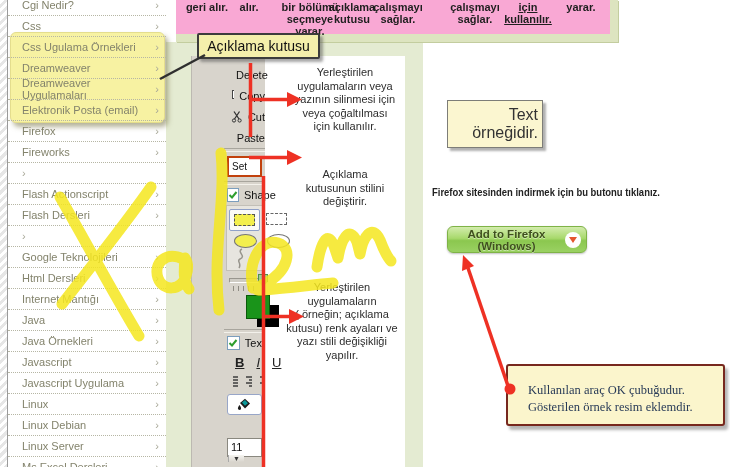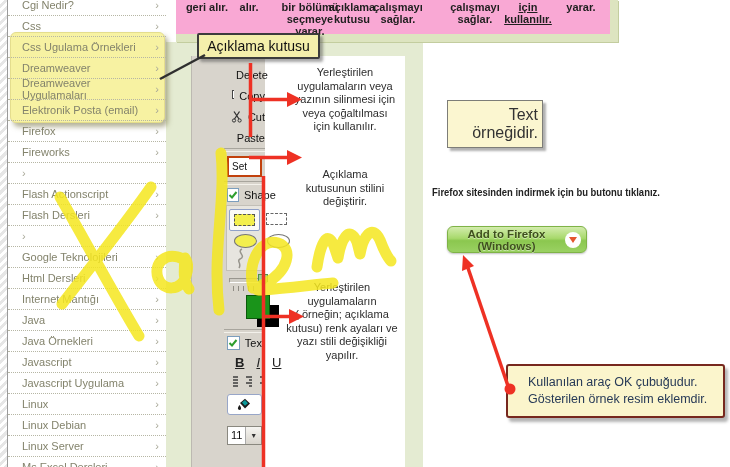--- a/index.html
+++ b/index.html
@@ -63,21 +63,21 @@
     background:repeating-linear-gradient(90deg,#8f8c84 0 1px,transparent 1px 5px);}
   .swatch-area{position:relative;height:36px;margin-top:2px;}
   .sw{position:absolute;}
   #sw-green{left:22px;top:2px;width:22px;height:22px;background:#1a941a;border:1px solid #0a5a0a;z-index:2;}
   #sw-black1{left:33px;top:12px;width:22px;height:22px;background:#000;z-index:1;}
   .biu{display:flex;gap:12px;padding:3px 0 0 11px;font-size:13px;color:#222;}
   .biu span{text-decoration:underline;cursor:default;}
   .aligns{display:flex;gap:7px;padding:5px 0 0 8px;}
   #fillbtn{margin:6px 3px 0;height:19px;background:#fff;border:1px solid #98a6c8;border-radius:3px;
     display:flex;align-items:center;justify-content:center;}
-  #combo{margin:11px 3px 0;display:flex;background:#fff;border:1px solid #8a887f;height:17px;}
+  #combo{margin:23px 3px 0;display:flex;background:#fff;border:1px solid #8a887f;height:17px;flex-direction:column;}
   #combo .val{flex:1;font-size:11px;padding:2px 3px;color:#111;}
   #combo .dd{width:15px;background:linear-gradient(#f6f5f1,#d8d4cc);border-left:1px solid #aaa;
     display:flex;align-items:center;justify-content:center;font-size:7px;color:#333;}
 
   
   .ann{position:absolute;font-size:11px;font-weight:normal;color:#2d2d2d;text-align:center;line-height:13.5px;}
   #callout{left:197px;top:33px;width:119px;background:#f4efab;border:2px solid #3c3c3c;border-radius:2px;
     box-shadow:3px 3px 3px rgba(80,80,80,.5);font-size:14px;color:#111;text-align:center;
     padding:3px 0;z-index:6;}
   #greenband-r{left:405px;top:42px;width:18px;height:425px;background:#e4ebd2;}
@@ -90,22 +90,22 @@
   #ff-btn{left:447px;top:226px;width:140px;height:27px;border-radius:6px;border:1px solid #7fb347;
     background:linear-gradient(#d3ecad 0%,#a8d96c 45%,#8bc74f 55%,#9ad162 100%);
     display:flex;align-items:center;box-shadow:0 1px 2px rgba(0,0,0,.25);cursor:pointer;box-sizing:border-box;}
   #ff-btn .lbl{flex:1;text-align:center;font-weight:bold;font-size:11.5px;color:#3f511d;
     text-shadow:0 1px 0 rgba(255,255,255,.45);}
   #ff-btn .badge{width:16px;height:16px;border-radius:50%;background:#fff;margin-right:5px;
     display:flex;align-items:center;justify-content:center;}
   #ff-btn .tri{width:0;height:0;border-left:4px solid transparent;border-right:4px solid transparent;
     border-top:6px solid #e4572e;}
   #notebox{left:506px;top:364px;width:190px;background:#fbf5cc;border:2px solid #77281e;border-radius:3px;
-    box-shadow:3px 4px 3px rgba(90,90,90,.45);padding:8px 5px 8px 20px;font-size:12.5px;
-    color:#273a57;line-height:17px;}
+    box-shadow:3px 4px 3px rgba(90,90,90,.45);padding:16px 5px 8px 20px;font-size:12.5px;
+    color:#273a57;line-height:17px;font-family:Liberation Serif, serif;}
 
   svg.overlay{position:absolute;left:0;top:0;pointer-events:none;}
   #ink{z-index:5;}
   #redlayer{z-index:7;}
 </style>
 </head>
 <body>
 
 <div id="stripes" class="abs"></div>
 

